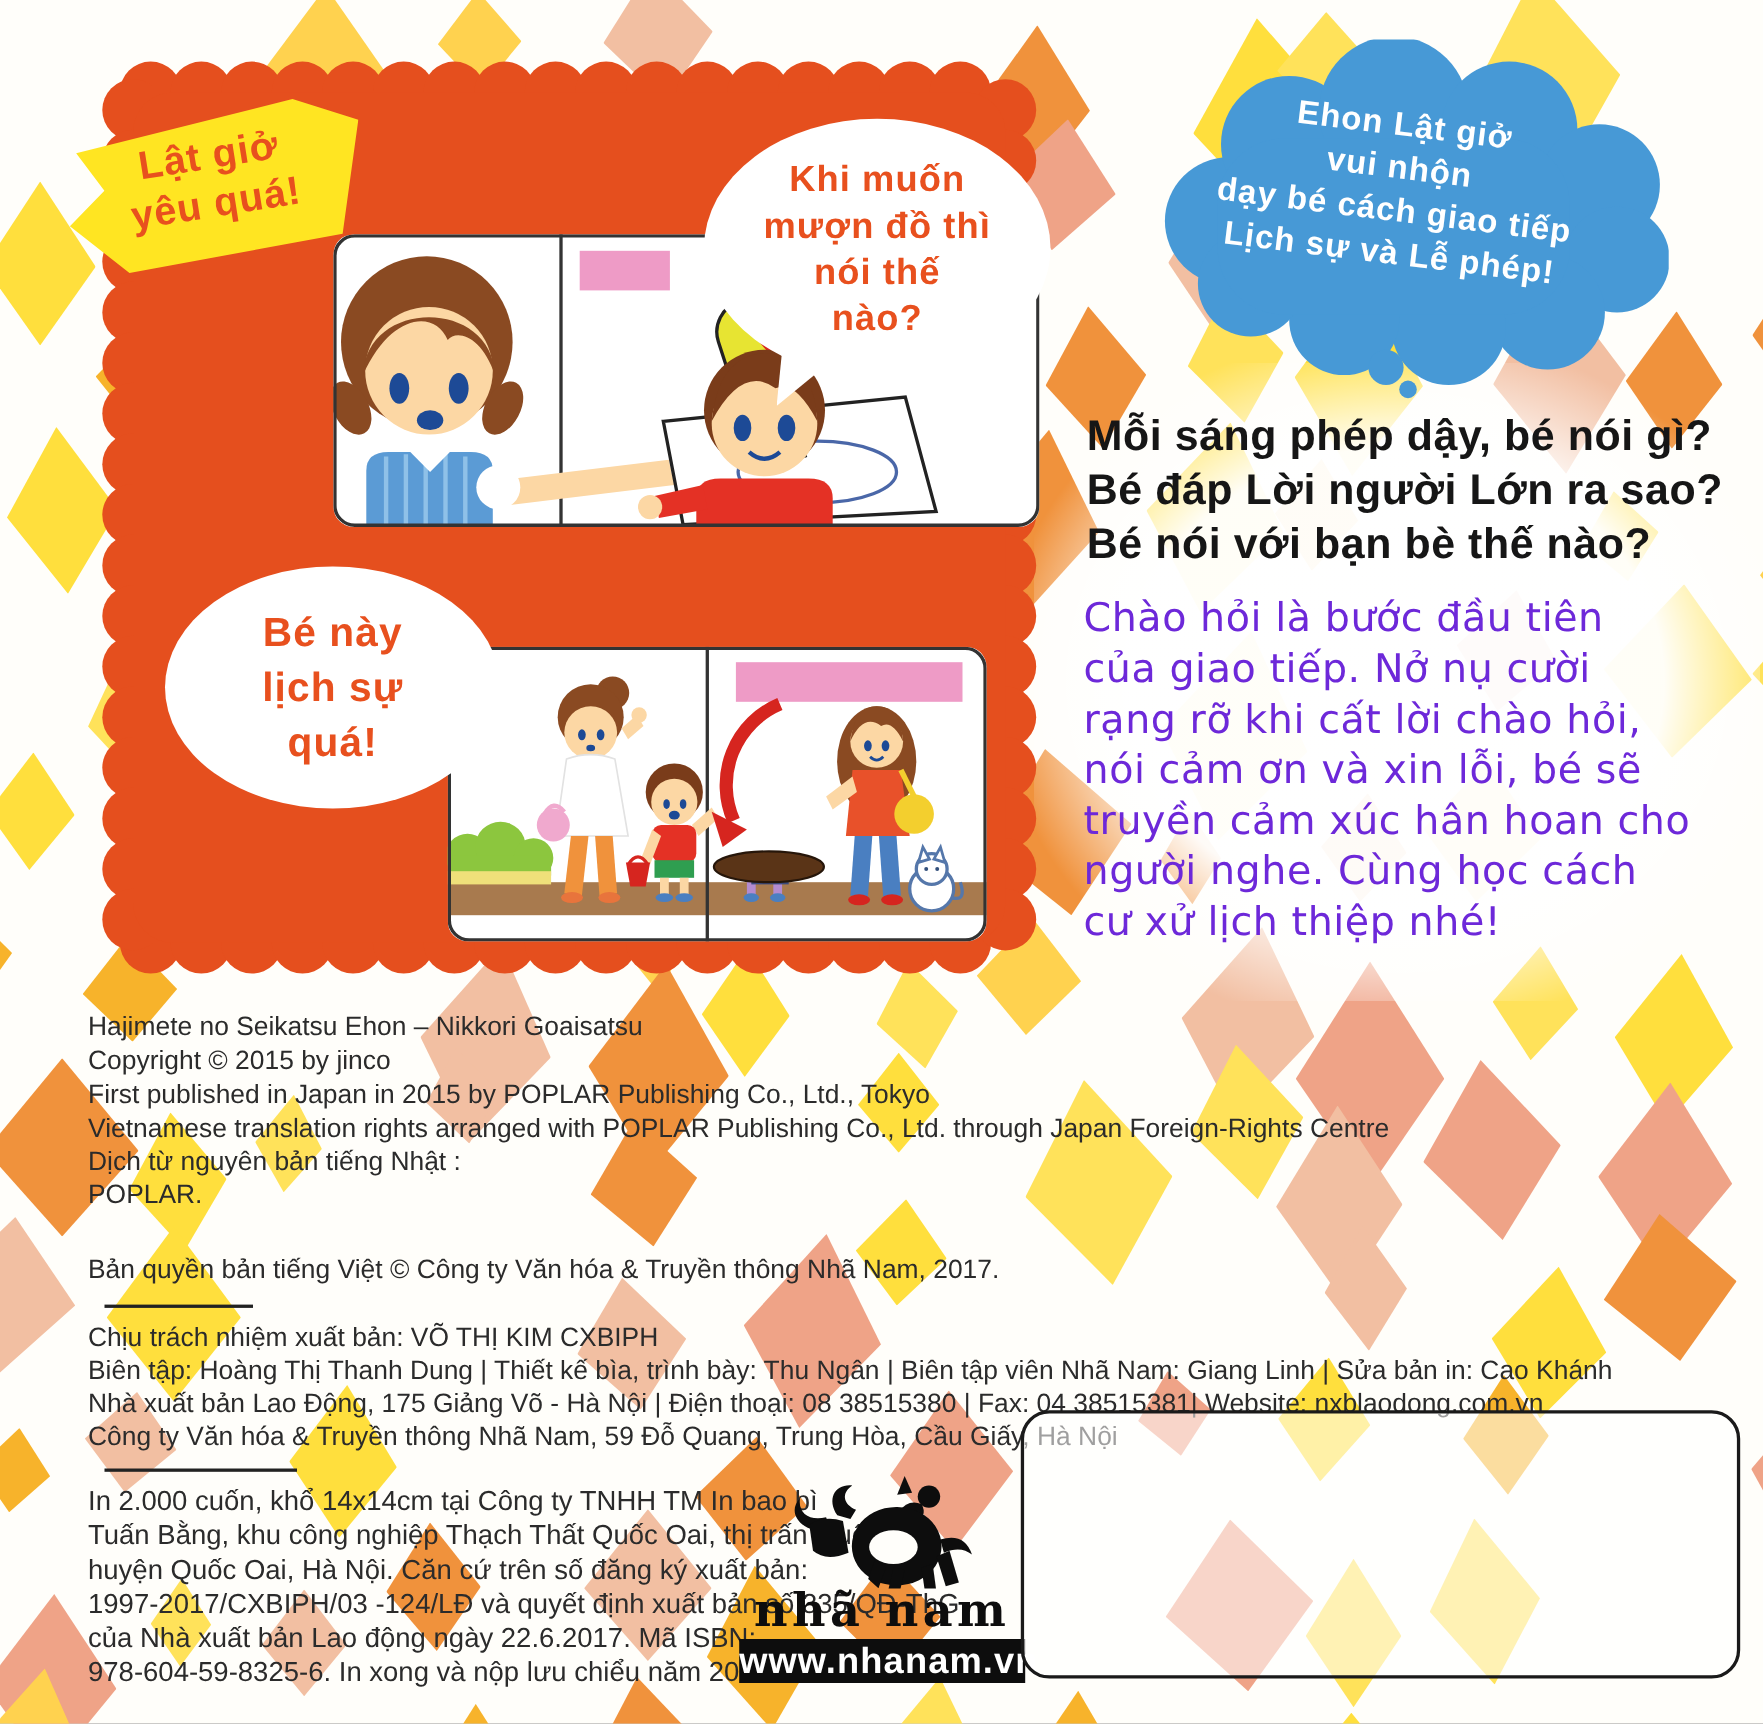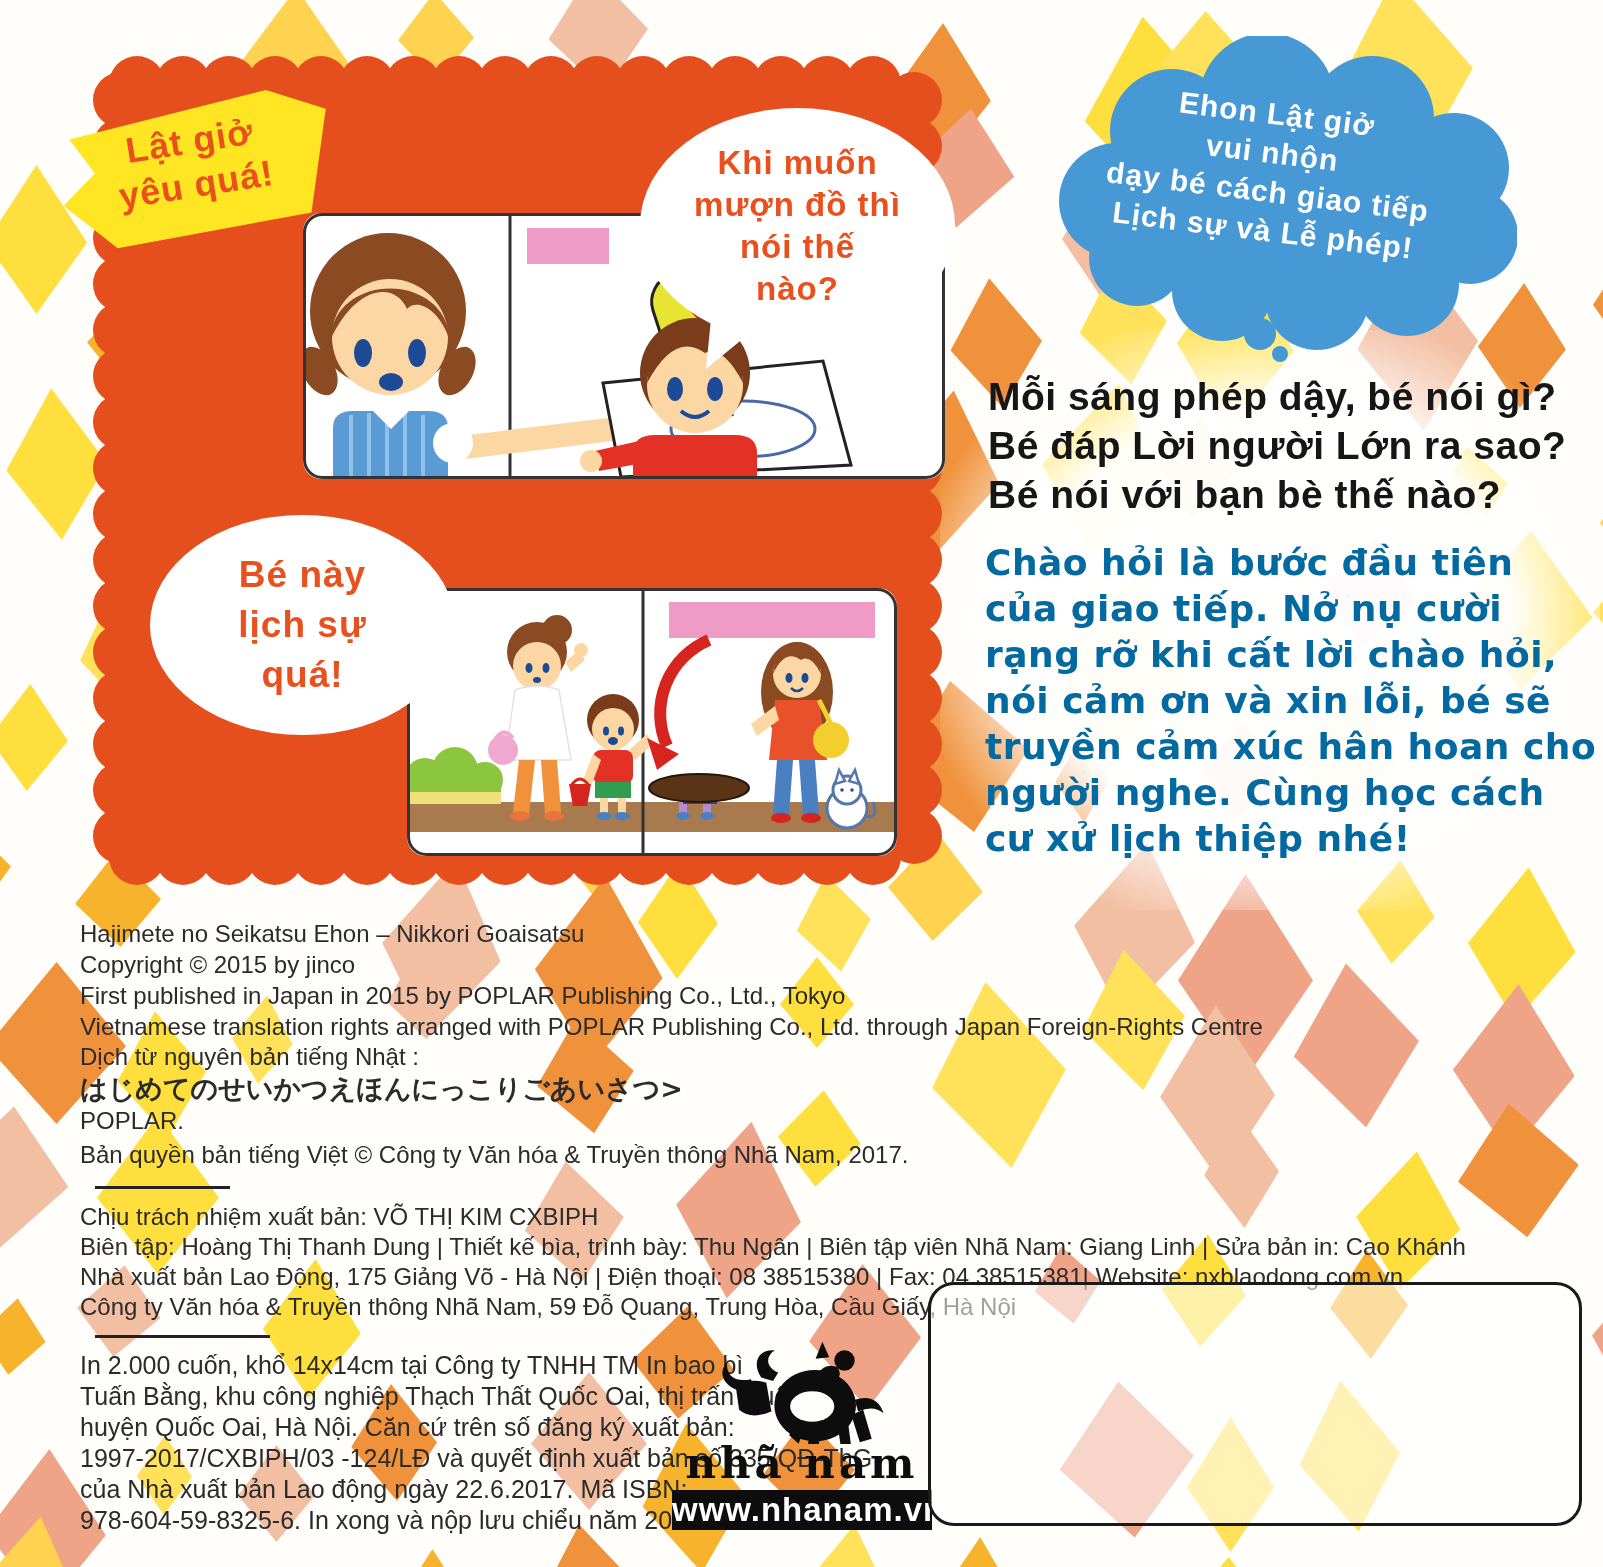--- a/index.html
+++ b/index.html
@@ -43,22 +43,22 @@
   .cloud svg{position:absolute;inset:0;}
   .cloud .txt{position:absolute;left:48px;top:58px;width:400px;transform:rotate(7deg);
      color:#fff;font-weight:bold;font-size:30px;line-height:39px;text-align:center;letter-spacing:1px;}
 
   .soft-white{position:absolute;left:940px;top:330px;width:660px;height:580px;z-index:1;
      background:radial-gradient(ellipse at 50% 50%, rgba(255,255,255,.96) 52%, rgba(255,255,255,0) 78%);}
 
   .questions{position:absolute;left:988px;top:372px;z-index:4;font-weight:bold;
      font-size:39px;line-height:49px;color:#161616;letter-spacing:.5px;white-space:nowrap;}
   .description{position:absolute;left:985px;top:540px;z-index:4;
-     font-size:36px;line-height:46px;color:#0369a1;letter-spacing:.5px;white-space:nowrap;
-     font-family:"DejaVu Sans",sans-serif;font-weight:700;}
+     font-size:36px;line-height:46px;color:#6d28d9;letter-spacing:.5px;white-space:nowrap;
+     font-family:"DejaVu Sans",sans-serif;font-weight:400;}
 
   .smalltext{position:absolute;left:80px;z-index:3;font-size:24px;line-height:30px;color:#2b2b2b;white-space:nowrap;}
   #credits{top:918px;line-height:31px;}
   #translation{top:1042px;}
   #translation .jp{font-weight:bold;font-size:27px;line-height:34px;font-family:"DejaVu Sans",sans-serif;}
   #viet-copy{top:1140px;}
   .rule{position:absolute;left:95px;height:0;border-top:3px solid #222;z-index:3;}
   #rule1{top:1186px;width:135px;}
   #rule2{top:1335px;width:175px;}
   #publishing{top:1202px;}
@@ -504,21 +504,20 @@
 
   <div class="smalltext" id="credits">
     <div>Hajimete no Seikatsu Ehon – Nikkori Goaisatsu</div>
     <div>Copyright © 2015 by jinco</div>
     <div>First published in Japan in 2015 by POPLAR Publishing Co., Ltd., Tokyo</div>
     <div>Vietnamese translation rights arranged with POPLAR Publishing Co., Ltd. through Japan Foreign-Rights Centre</div>
   </div>
 
   <div class="smalltext" id="translation">
     <div>Dịch từ nguyên bản tiếng Nhật :</div>
-    <div class="jp">はじめてのせいかつえほんにっこりごあいさつ&gt;</div>
     <div>POPLAR.</div>
   </div>
 
   <div class="smalltext" id="viet-copy">Bản quyền bản tiếng Việt © Công ty Văn hóa &amp; Truyền thông Nhã Nam, 2017.</div>
 
   <div class="rule" id="rule1"></div>
 
   <div class="smalltext" id="publishing">
     <div>Chịu trách nhiệm xuất bản: VÕ THỊ KIM CXBIPH</div>
     <div>Biên tập: Hoàng Thị Thanh Dung | Thiết kế bìa, trình bày: Thu Ngân | Biên tập viên Nhã Nam: Giang Linh | Sửa bản in: Cao Khánh</div>

